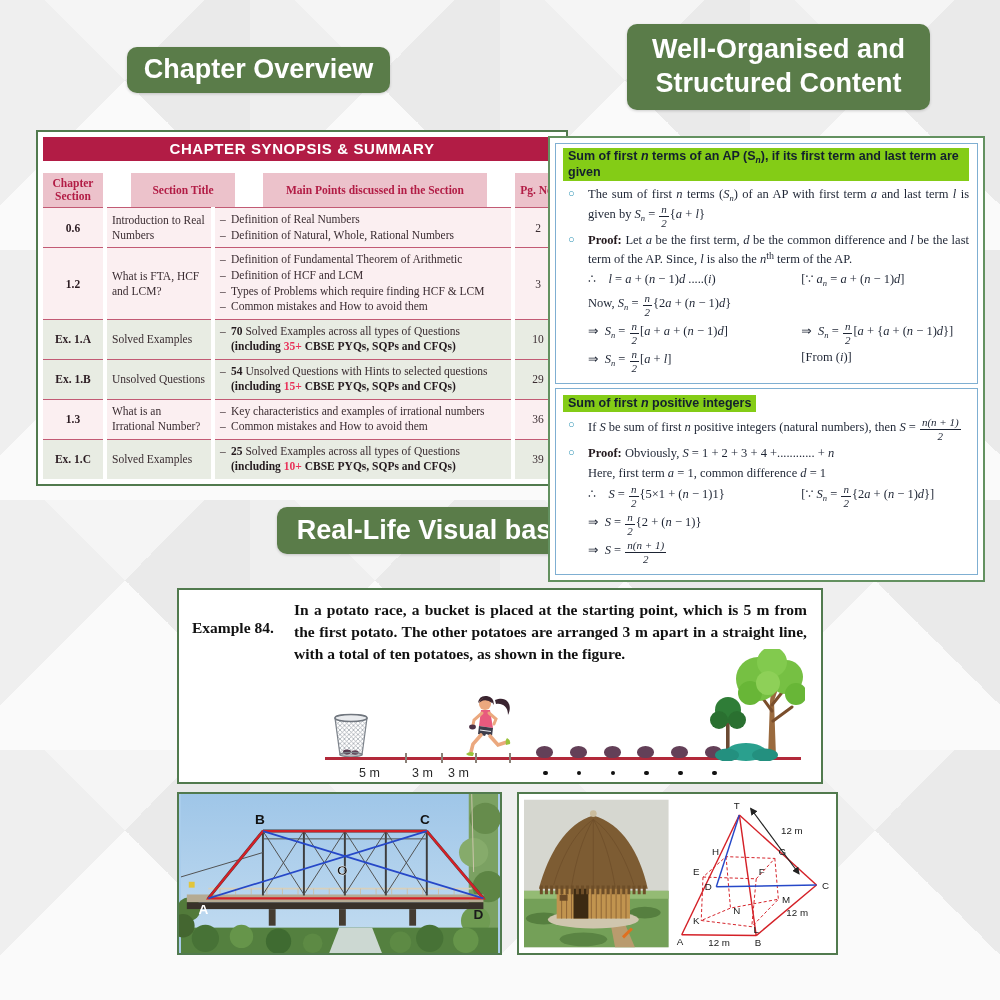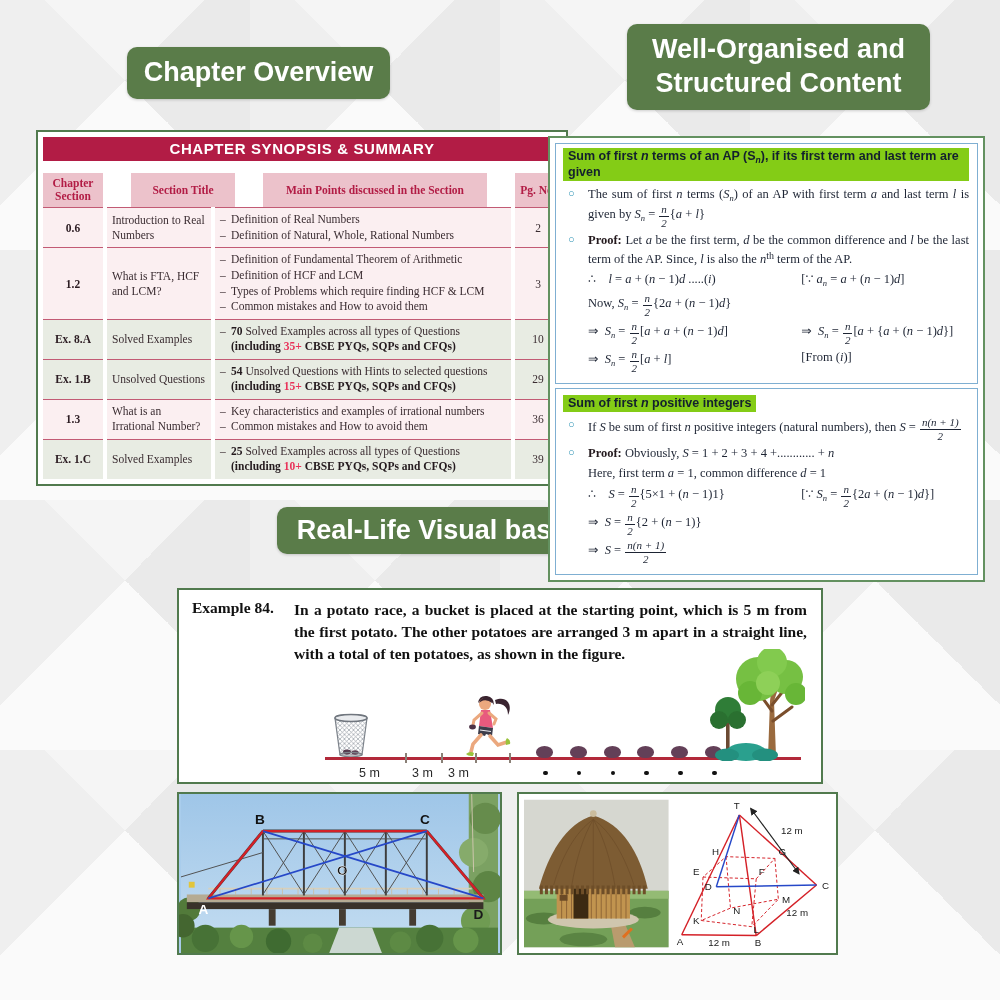--- a/index.html
+++ b/index.html
@@ -13,21 +13,21 @@
   .canvas{position:relative;width:1000px;height:1000px;overflow:hidden;}
 
   
   .badge{
     position:absolute;background:#5a7c49;color:#fff;border-radius:10px;
     display:flex;flex-direction:column;align-items:center;justify-content:center;
     font-weight:bold;font-size:27px;text-align:center;line-height:1.25;
     box-shadow:0 1px 3px rgba(0,0,0,.18);
     font-family:"Liberation Sans",sans-serif;
   }
-  #badge-overview{left:127px;top:47px;width:263px;height:52px;}
+  #badge-overview{left:127px;top:47px;width:263px;height:46px;}
   #badge-organised{left:627px;top:24px;width:303px;height:86px;}
   #badge-reallife{left:277px;top:507px;width:447px;height:47px;}
 
   
   .synopsis{
     position:absolute;left:36px;top:130px;width:532px;
     background:#fff;border:2px solid #517a4e;padding:5px;box-sizing:border-box;
   }
   .syn-title{
     background:#b21c45;color:#fff;text-align:center;
@@ -78,21 +78,21 @@
   .frac{display:inline-block;text-align:center;vertical-align:-0.7em;line-height:1;margin:0 1px;}
   .frac .fr-top{display:block;padding:0 2px 1px;border-bottom:1px solid currentColor;font-style:italic;font-size:11px;}
   .frac .fr-bot{display:block;padding-top:1px;font-style:italic;font-size:11px;}
 
   
   .example{
     position:absolute;left:177px;top:588px;width:646px;height:196px;
     background:#fff;border:2px solid #517a4e;box-sizing:border-box;
   }
   .ex-head{display:flex;padding:9px 14px 0 13px;}
-  .ex-label{font-family:"Liberation Serif",serif;font-weight:bold;font-size:15.5px;color:#111;flex:0 0 102px;}
+  .ex-label{font-family:"Liberation Serif",serif;font-weight:bold;font-size:15.5px;color:#111;flex:0 0 102px;margin-top:20px;}
   .ex-text{font-family:"Liberation Serif",serif;font-weight:bold;font-size:15.5px;color:#111;flex:1;text-align:justify;line-height:1.42;}
   .fig{position:absolute;left:0;right:0;bottom:0;height:120px;}
   .track{position:absolute;left:146px;width:476px;bottom:22px;height:3px;background:#b2293a;}
   .tick{position:absolute;width:2px;height:10px;bottom:19px;background:#8a8076;}
   .dist{position:absolute;bottom:2px;font-size:12.5px;color:#2a2a2a;font-family:"Liberation Sans",sans-serif;}
   .potato{position:absolute;bottom:24px;width:17px;height:12px;background:#634058;border-radius:50% 50% 46% 46%;}
   .pdot{position:absolute;bottom:7px;width:4.5px;height:4.5px;background:#111;border-radius:50%;}
   .bucket-wrap{position:absolute;left:152px;bottom:24px;}
   .runner-wrap{position:absolute;left:286px;bottom:23px;}
   .trees-wrap{position:absolute;right:16px;bottom:21px;}
@@ -167,21 +167,21 @@
               <span class="pt-text"><span>Types of Problems which require finding HCF &amp; LCM</span></span>
             </div>
             <div class="pt-line">
               <span class="pt-dash">–</span>
               <span class="pt-text"><span>Common mistakes and How to avoid them</span></span>
             </div>
           </div>
           <div class="cell c4 tone-pink">3</div>
         </div>
         <div class="trow body-row">
-          <div class="cell c1 tone-sage">Ex. 8.A</div>
+          <div class="cell c1 tone-sage">Ex. 1.A</div>
           <div class="cell c2 tone-sage">Solved Examples</div>
           <div class="cell c3 tone-sage">
             <div class="pt-line">
               <span class="pt-dash">–</span>
               <span class="pt-text"><span class="tk-b">70</span><span> Solved Examples across all types of Questions</span></span>
             </div>
             <div class="pt-line">
               <span class="pt-dash"></span>
               <span class="pt-text"><span class="tk-b">(including </span><span class="tk-r">35+</span><span class="tk-b"> CBSE PYQs, SQPs and CFQs)</span></span>
             </div>

